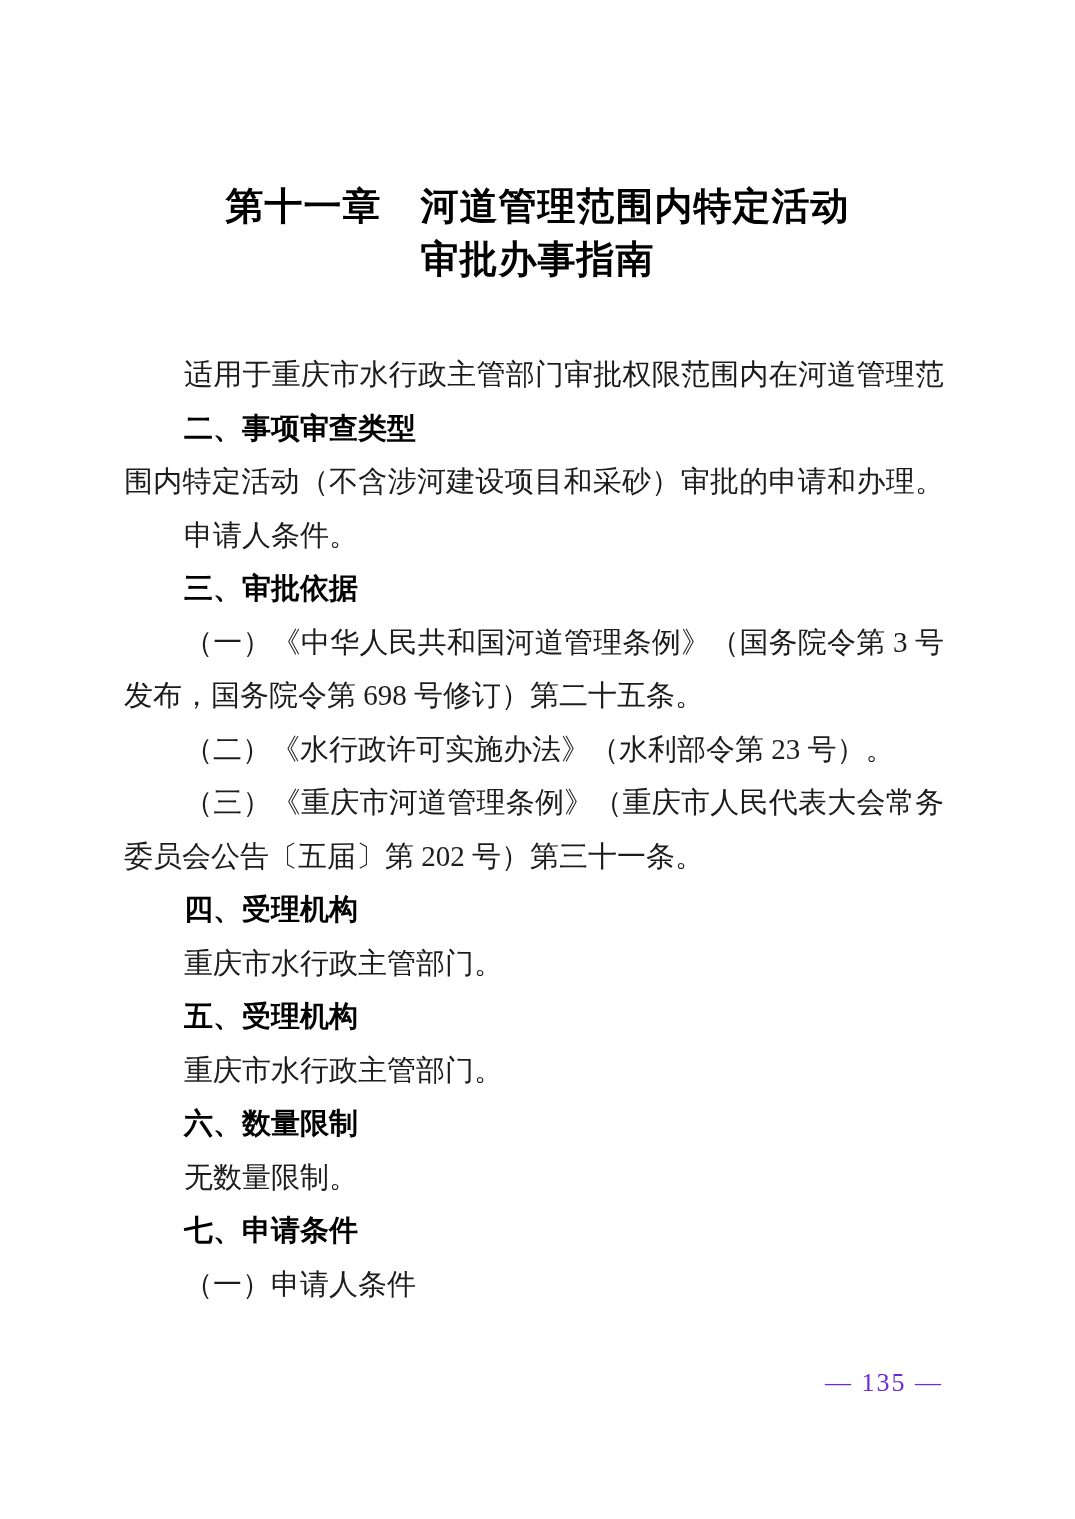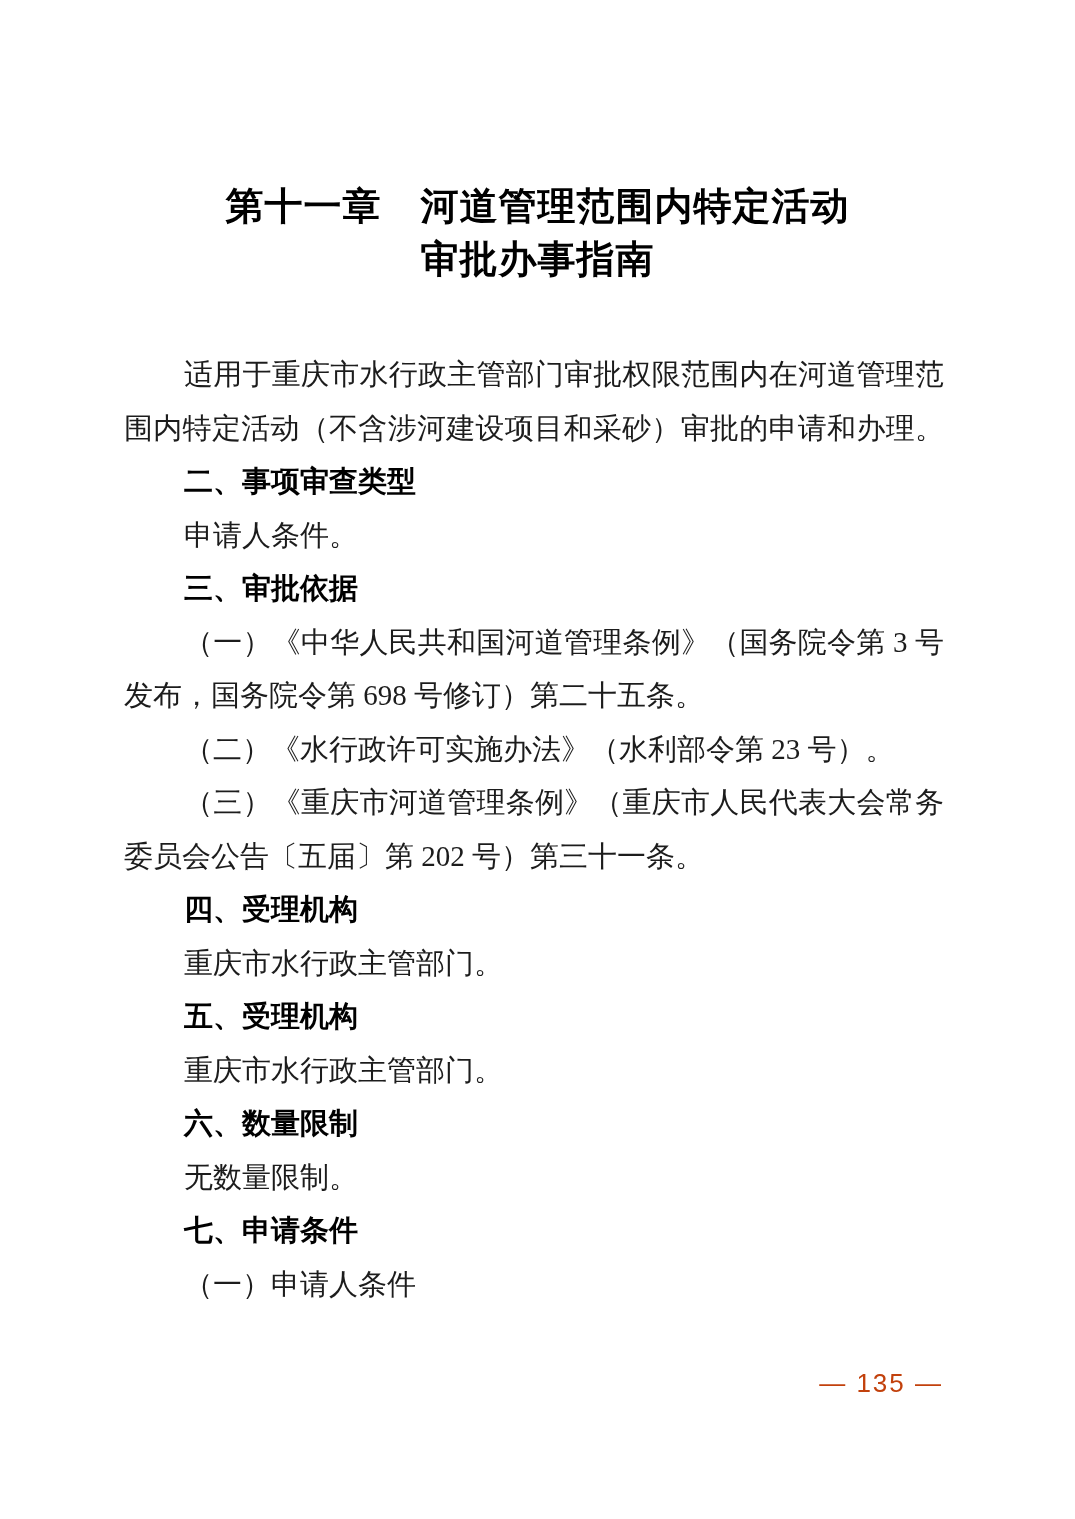--- a/index.html
+++ b/index.html
@@ -56,42 +56,42 @@
   .line.indent { padding-left: 60px; }
   .line.justify {
     white-space: normal;
     text-align: justify;
     text-align-last: justify;
   }
   .page-number {
     position: absolute;
     top: 1370px;
     right: 132px;
-    font-family: Liberation Sans, sans-serif;
+    font-family: Liberation Serif, serif;
     font-size: 26px;
     line-height: 26px;
-    color: #c2410c;
+    color: #6d28d9;
     letter-spacing: 2px;
     white-space: nowrap;
   }
 </style>
 </head>
 <body>
 
 <div class="page">
 
   <div class="title-block">
     <div>第十一章　河道管理范围内特定活动</div>
     <div>审批办事指南</div>
   </div>
 
   <div class="content" id="content">
       <div class="line body indent justify">适用于重庆市水行政主管部门审批权限范围内在河道管理范</div>
+      <div class="line heading indent">二、事项审查类型</div>
       <div class="line body justify">围内特定活动（不含涉河建设项目和采砂）审批的申请和办理。</div>
-      <div class="line heading indent">二、事项审查类型</div>
       <div class="line body indent">申请人条件。</div>
       <div class="line heading indent">三、审批依据</div>
       <div class="line body indent justify">（一）《中华人民共和国河道管理条例》（国务院令第 3 号</div>
       <div class="line body">发布，国务院令第 698 号修订）第二十五条。</div>
       <div class="line body indent">（二）《水行政许可实施办法》（水利部令第 23 号）。</div>
       <div class="line body indent justify">（三）《重庆市河道管理条例》（重庆市人民代表大会常务</div>
       <div class="line body">委员会公告〔五届〕第 202 号）第三十一条。</div>
       <div class="line heading indent">四、受理机构</div>
       <div class="line body indent">重庆市水行政主管部门。</div>
       <div class="line heading indent">五、受理机构</div>

